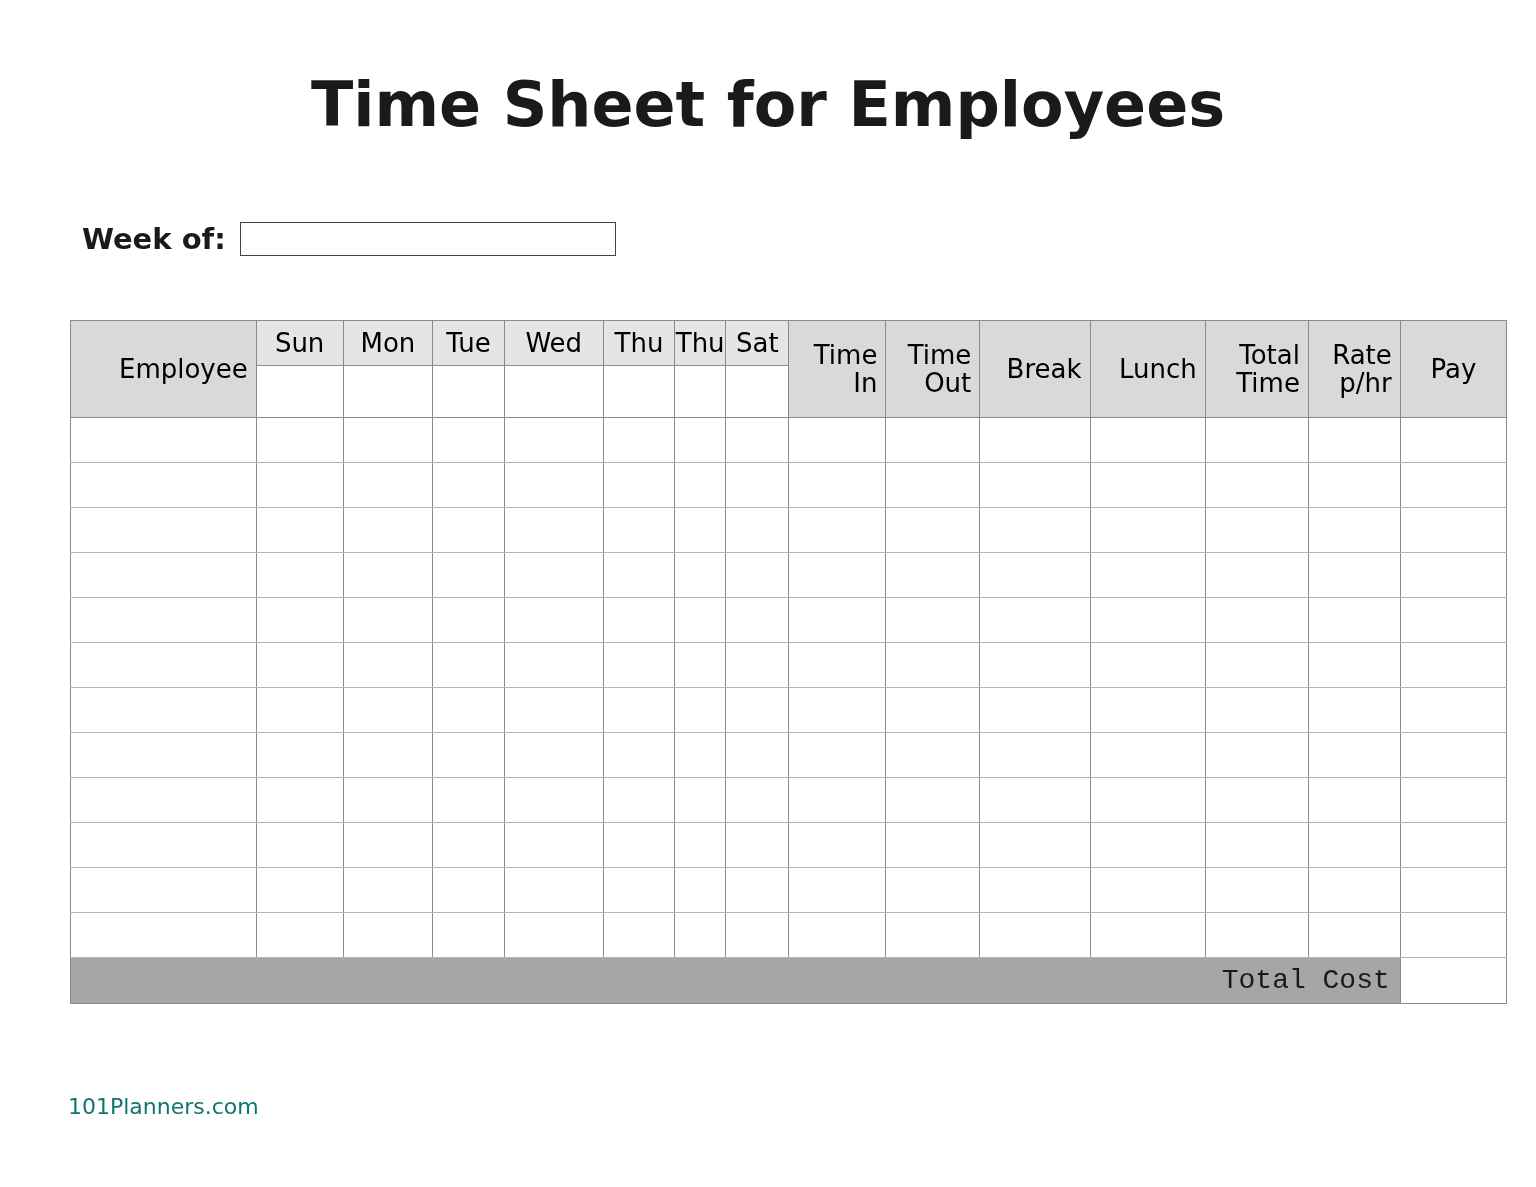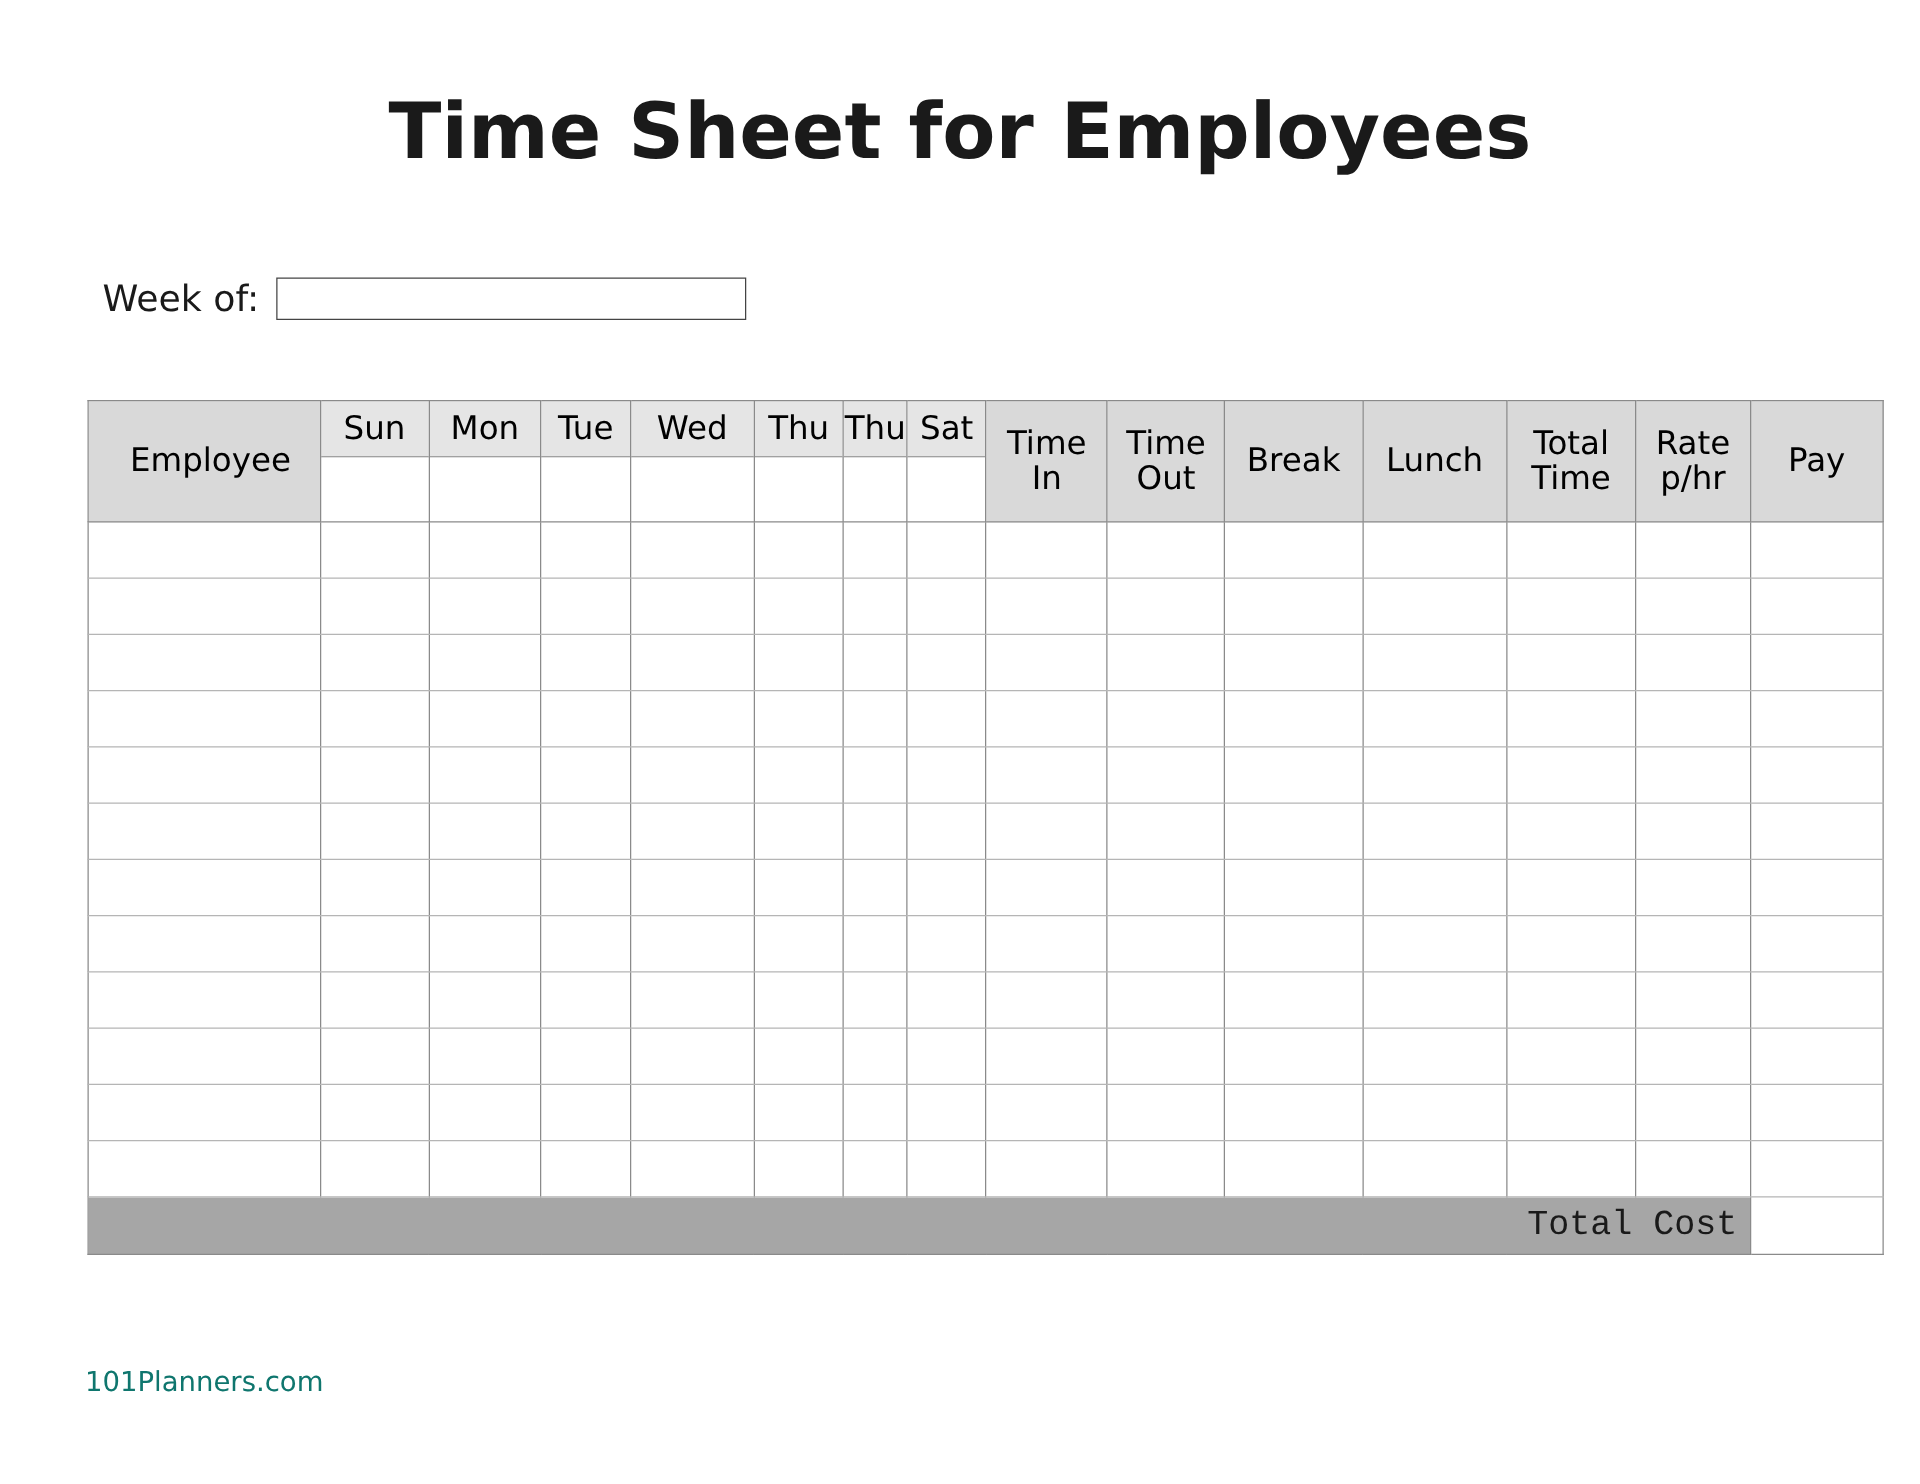--- a/index.html
+++ b/index.html
@@ -36,20 +36,21 @@
     left: 82px;
     top: 222px;
     display: flex;
     align-items: center;
   }
   .weekof-label {
     font-size: 29px;
     color: #1a1a1a;
     margin-right: 14px;
     white-space: nowrap;
+    font-weight: bold;
   }
   .weekof-input {
     width: 376px;
     height: 34px;
     border: 1px solid #444;
     background: #fff;
     font-size: 22px;
     padding: 0 6px;
     box-sizing: border-box;
     font-family: "DejaVu Sans", sans-serif;
@@ -64,21 +65,21 @@
     table-layout: fixed;
   }
   table.sheet th, table.sheet td {
     border: 1px solid #8a8a8a;
     box-sizing: border-box;
   }
   th.hdr {
     background: #d9d9d9;
     font-weight: 400;
     font-size: 26px;
-    text-align: center;
+    text-align: right;
     vertical-align: middle;
     padding: 20px 8px;
     line-height: 1.08;
     height: 86px;
   }
   th.hdr.center {
     text-align: center;
     padding: 4px 18px;
   }
   th.hdr.left-pad {

